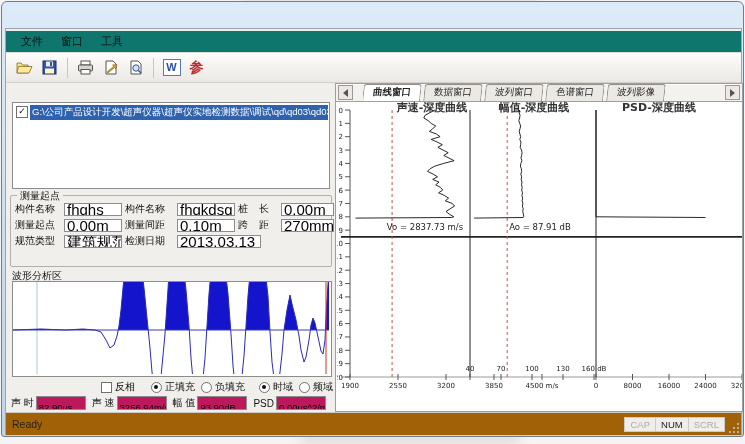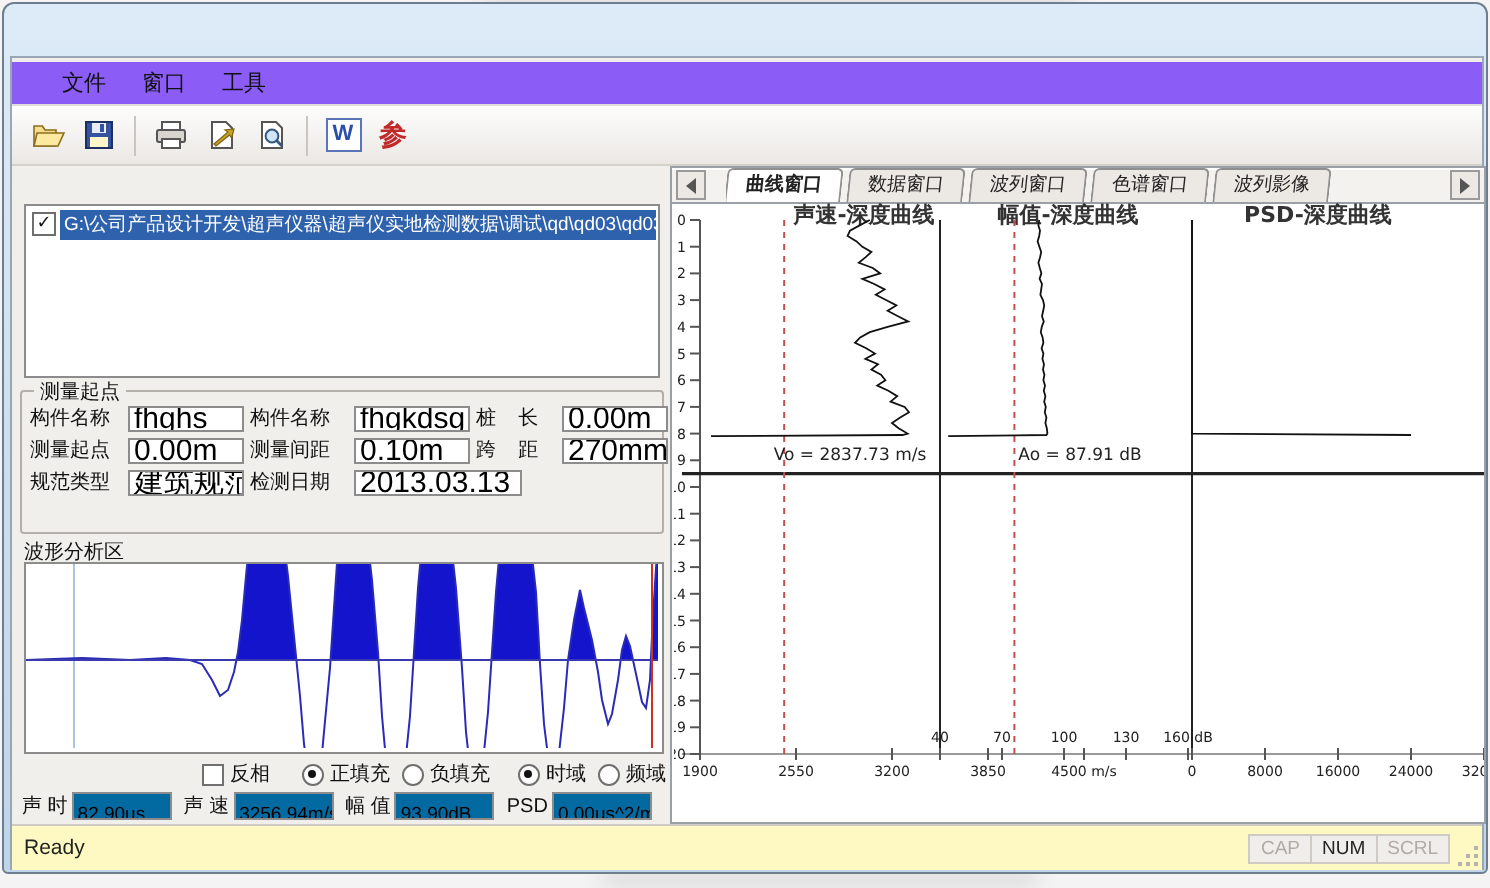--- a/index.html
+++ b/index.html
@@ -18,22 +18,22 @@
           display:flex;align-items:center;justify-content:center;box-sizing:border-box}
   .winbtn.first{border-radius:0 0 0 4px}
   .winbtn.close{width:44px;border-radius:0 0 4px 0;
           background:linear-gradient(#f1a394,#d95e4e 45%,#bf3a28 46%,#d9705f);color:#fff;
           font-size:11px;font-weight:bold;text-shadow:0 1px 1px #7a1e12}
   .glyph-min{width:9px;height:3px;background:#3d4c5c;margin-top:7px}
   .glyph-max{width:9px;height:8px;border:2px solid #3d4c5c;box-sizing:border-box;background:#fff}
   
   .client{position:absolute;left:3px;top:26px;width:735px;height:405px;background:#f0eeeb;
           border:1px solid #98a6b5}
-  .menubar{position:absolute;left:0;top:2px;right:0;height:21px;background:#8b5cf6;
-           border-bottom:1px solid #e0ddd8;display:flex;align-items:flex-end;padding-left:16px}
+  .menubar{position:absolute;left:0;top:2px;right:0;height:21px;background:#0f766e;
+           border-bottom:1px solid #e0ddd8;display:flex;align-items:flex-end;padding-left:6px}
   .menu-item{font-size:11px;color:#111;padding:3px 9px;cursor:default}
   .toolbar{position:absolute;left:0;top:24px;right:0;height:29px;
            background:linear-gradient(#fdfdfc,#ebe8e4);border-bottom:1px solid #d4d0ca;
            display:flex;align-items:center;padding-left:6px}
   .tbtn{width:25px;height:24px;display:flex;align-items:center;justify-content:center}
   .tsep{width:1px;height:20px;background:#c9c5bf;margin:0 5px}
   .word-glyph{width:16px;height:15px;border:1px solid #5b76b8;background:#fff;color:#2b4ea8;
               font-size:11px;font-weight:bold;text-align:center;line-height:14px}
   .cans-glyph{color:#c02a2a;font-size:14px;font-weight:bold}
   
@@ -66,21 +66,21 @@
   .controls1{position:absolute;left:0;top:297px;right:2px;height:14px;display:flex;
              font-size:10px;color:#111}
   .controls2{position:absolute;left:4px;top:312px;right:2px;height:16px;display:flex;align-items:center}
   .ctl{display:flex;align-items:center;white-space:pre}
   .cb2{width:9px;height:9px;border:1px solid #707070;background:#fff;margin-right:3px;flex:none}
   .radio{width:9px;height:9px;border:1px solid #707070;border-radius:50%;background:#fff;margin-right:3px;
          position:relative;flex:none}
   .radio.sel::after{content:'';position:absolute;left:2px;top:2px;width:4px;height:4px;background:#111;
          border-radius:50%}
   .bflabel{font-size:10px;white-space:pre;color:#111;margin-right:2px}
-  .bffield{width:57px;height:14px;border:1px solid #8c8c8c;background:#0369a1;font-size:9.5px;
+  .bffield{width:57px;height:14px;border:1px solid #8c8c8c;background:#be185d;font-size:9.5px;
            line-height:13px;padding:4px 2px;box-sizing:border-box;margin-right:6px;overflow:hidden;
            white-space:nowrap}
   .clipped-text{position:absolute;left:6px;top:329px;height:5px;overflow:hidden;font-size:8px;
                 color:#777;text-decoration:line-through}
   
   .right-pane{position:absolute;left:329px;top:54px;width:408px;height:329px;background:#fff;
               border:1px solid #9aa0a6;box-sizing:border-box}
   .tabstrip{position:absolute;left:0;top:1px;right:0;height:16px;display:flex;align-items:flex-end;
             border-bottom:1px solid #9aa0a6;background:#f4f2ef}
   .tab-arrow{width:13px;height:13px;border:1px solid #9a9a9a;background:#ece9e5;margin:0 2px 1px 2px;
@@ -89,21 +89,21 @@
          border-right:5px solid #555}
   .tri-r{width:0;height:0;border-top:4px solid transparent;border-bottom:4px solid transparent;
          border-left:5px solid #555}
   .tabs{display:flex;flex:1;overflow:hidden;margin-left:8px}
   .tab{font-size:9.5px;color:#222;border:1px solid #8f8f8f;border-bottom:none;background:#ece9e5;
        padding:1px 9px 2px 9px;margin-right:3px;border-radius:3px 3px 0 0;white-space:nowrap;transform:skewX(-6deg)}
   .tab.active{background:#fff;font-weight:bold}
   #chart-svg{position:absolute;left:1px;top:16px}
   svg text{font-family:"DejaVu Sans","Liberation Sans",sans-serif}
   
-  .statusbar{position:absolute;left:0;top:383px;right:0;height:22px;background:#fef9c3;
+  .statusbar{position:absolute;left:0;top:383px;right:0;height:22px;background:#a16207;
              border-top:1px solid #cfcac3;display:flex;align-items:center}
   .status-ready{font-size:10.5px;color:#222;padding-left:6px;flex:1}
   .status-ind{display:flex;margin-right:16px}
   .sind{font-size:9.5px;color:#b0aba4;border:1px solid #cfcac3;border-right:none;padding:1px 5px;
         background:#f0eeeb}
   .sind:last-child{border-right:1px solid #cfcac3}
   .sind.on{color:#222}
   .grip{position:absolute;right:1px;bottom:1px}
 </style>
 </head>

